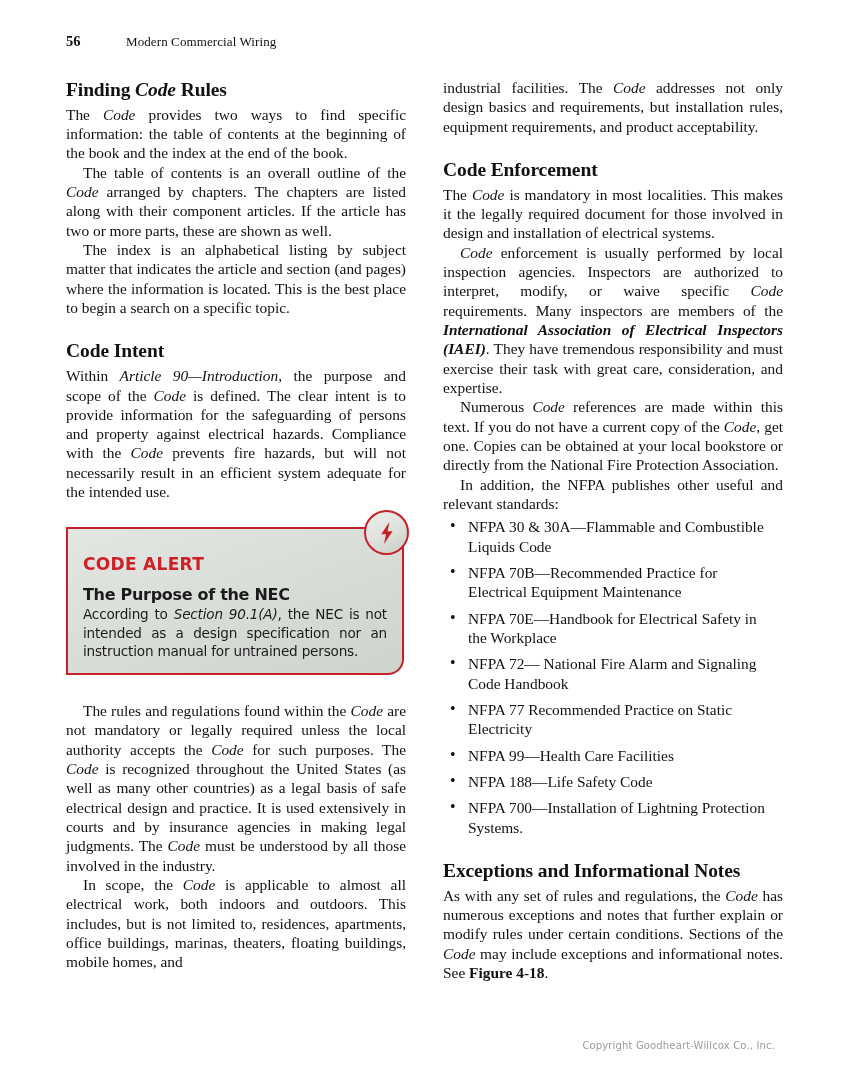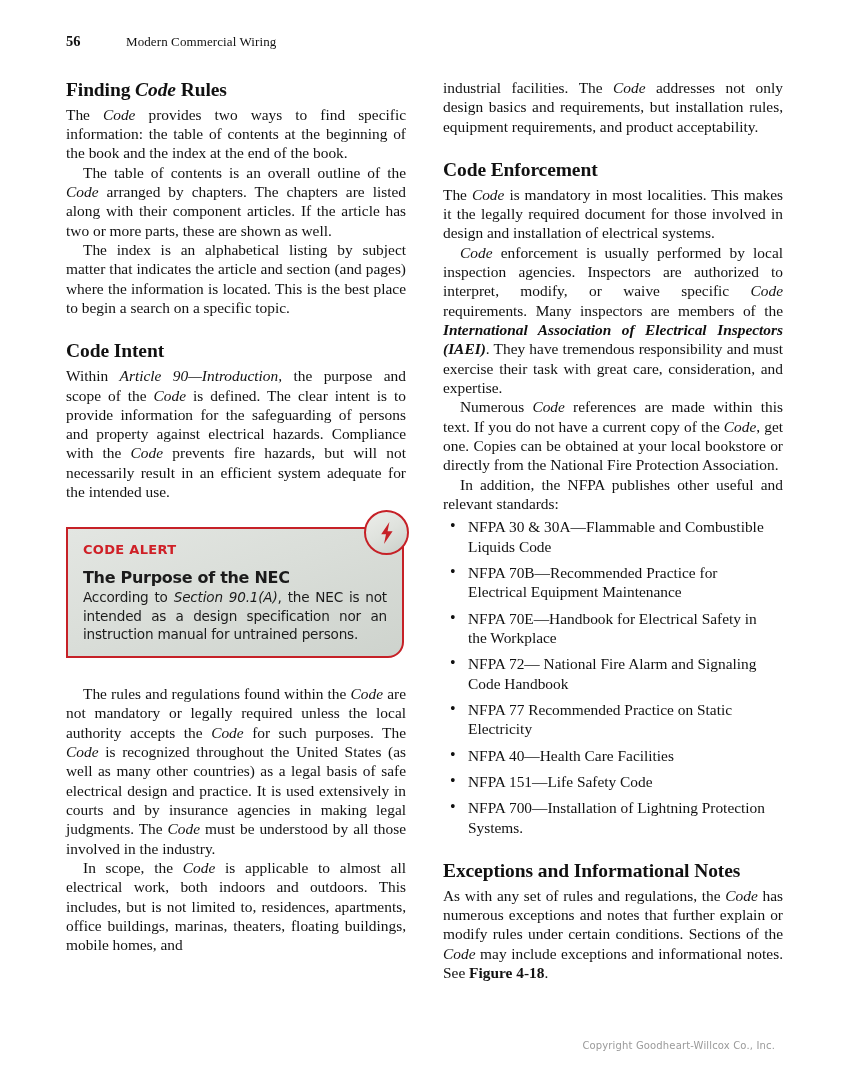--- a/index.html
+++ b/index.html
@@ -102,23 +102,23 @@
     box-sizing: border-box;
     border: 2.5px solid #c62127;
     border-bottom-right-radius: 16px;
     background: linear-gradient(160deg, #e3e6e2 0%, #daded9 45%, #ced3cd 100%);
     padding: 13px 15px 13px 15px;
   }
   .code-alert .alert-label {
     color: #cf2027;
     font-family: "DejaVu Sans", "Liberation Sans", sans-serif;
     font-weight: bold;
-    font-size: 13px;
+    font-size: 17px;
     letter-spacing: .3px;
-    margin: 0 0 11px 0;
+    margin: 12px 0 11px 0;
   }
   .code-alert .alert-title {
     font-family: "DejaVu Sans", "Liberation Sans", sans-serif;
     font-weight: bold;
     font-size: 16px;
     color: #1b1b1b;
     margin: 9px 0 1px 0;
     letter-spacing: -.3px;
   }
   .code-alert .alert-text {
@@ -213,22 +213,22 @@
     <p class="body indent">Numerous <i>Code</i> references are made within this text. If you do not have a current copy of the <i>Code</i>, get one. Copies can be obtained at your local bookstore or directly from the National Fire Protection Association.</p>
 
     <p class="body indent">In addition, the NFPA publishes other useful and relevant standards:</p>
 
     <ul class="nfpa">
       <li>NFPA 30 &amp; 30A—Flammable and Combustible Liquids Code</li>
       <li>NFPA 70B—Recommended Practice for Electrical Equipment Maintenance</li>
       <li>NFPA 70E—Handbook for Electrical Safety in the Workplace</li>
       <li>NFPA 72— National Fire Alarm and Signaling Code Handbook</li>
       <li>NFPA 77 Recommended Practice on Static Electricity</li>
-      <li>NFPA 40—Health Care Facilities</li>
-      <li>NFPA 151—Life Safety Code</li>
+      <li>NFPA 99—Health Care Facilities</li>
+      <li>NFPA 188—Life Safety Code</li>
       <li>NFPA 700—Installation of Lightning Protection Systems.</li>
     </ul>
 
     <h2 class="section spaced">Exceptions and Informational Notes</h2>
 
     <p class="body">As with any set of rules and regulations, the <i>Code</i> has numerous exceptions and notes that further explain or modify rules under certain condi­tions. Sections of the <i>Code</i> may include excep­tions and informational notes. See <span class="b">Figure 4-18</span>.</p>
   </div>
 </div>
 
 <div class="footer-copyright">Copyright Goodheart-Willcox Co., Inc.</div>

